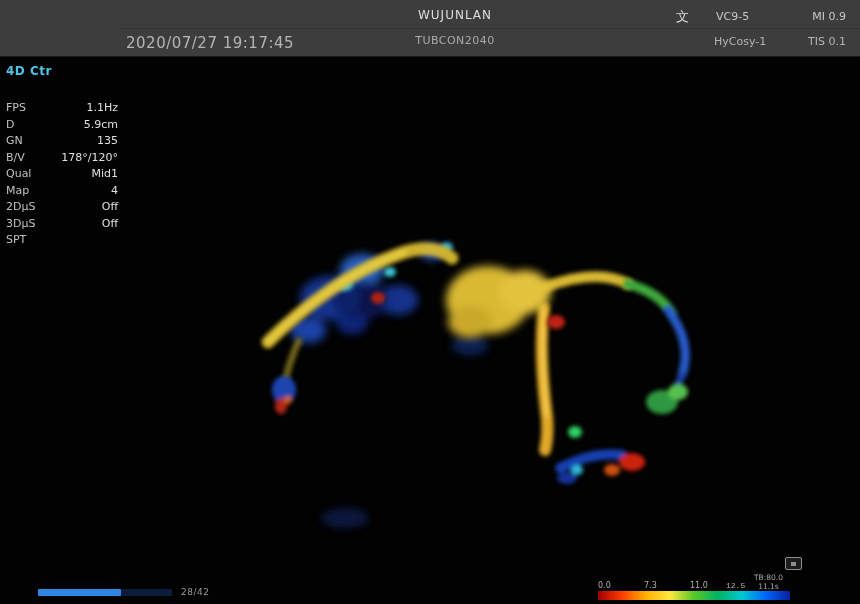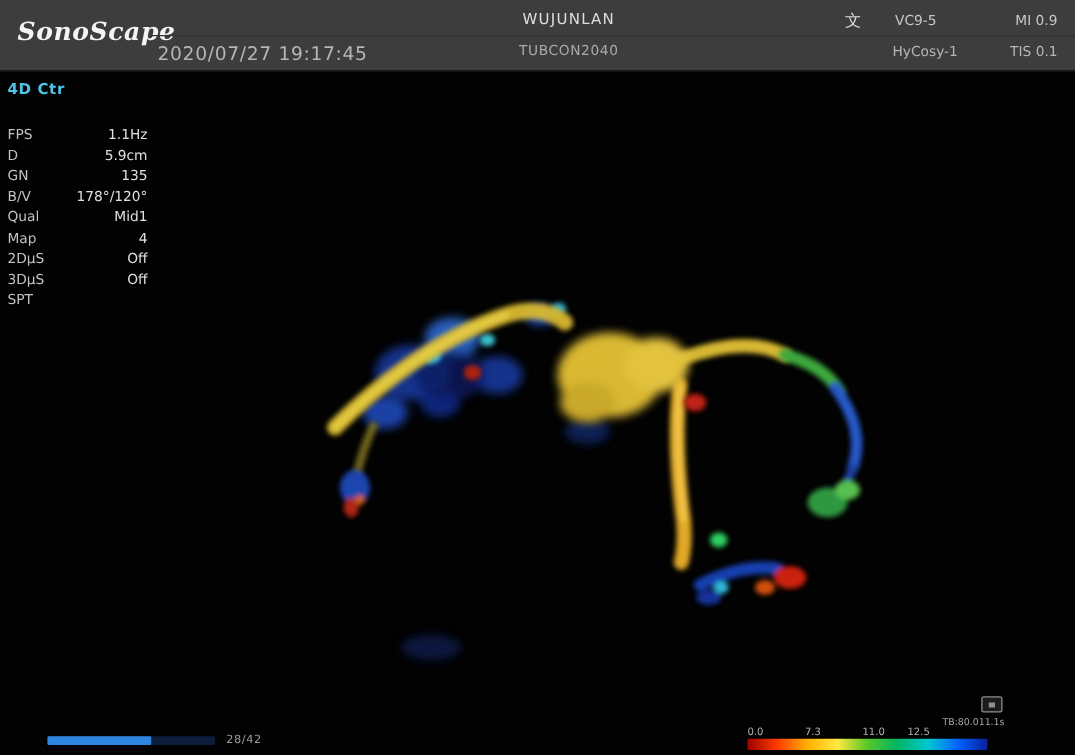--- a/index.html
+++ b/index.html
@@ -40,22 +40,22 @@
 
   
   .thumb{position:absolute;right:58px;bottom:34px;width:15px;height:11px;border:1px solid #8f8f8f;
          border-radius:2px;background:#1c1c1c;display:flex;align-items:center;justify-content:center;cursor:pointer;}
   .thumb-inner{display:block;width:5px;height:4px;background:#8f8f8f;}
 
   
   .cbar{position:absolute;right:70px;bottom:4px;width:192px;}
   .ticks{position:relative;height:12px;font-size:8px;color:#b0b0b0;}
   .t{position:absolute;top:2px;}
-  .t0{left:0;} .t1{left:46px;} .t2{left:92px;} .t3{left:128px;}
-  .rlabels{position:absolute;left:156px;top:-5px;display:flex;flex-direction:row;
+  .t0{left:0;} .t1{left:46px;} .t2{left:92px;} .t3{left:128px;font-family:Liberation Mono, monospace;}
+  .rlabels{position:absolute;left:156px;top:-5px;display:flex;flex-direction:column;
            font-size:7.5px;line-height:8.5px;color:#a8a8a8;text-align:center;}
   .grad{width:192px;height:9px;border-radius:1px;
         background:linear-gradient(to right,#a00000,#ff3c00,#ffb000,#ffe840,#58c828,#00b464,#00c8d0,#0064ff,#0a1e9e);}
 </style>
 </head>
 <body>
 
 <div class="screen">
 
   <svg class="render" width="860" height="604" viewBox="0 0 860 604">
@@ -119,21 +119,20 @@
       <path d="M560 468 C 580 458 600 452 622 455" fill="none" stroke="#1840b0" stroke-width="10" stroke-linecap="round"></path>
       <ellipse cx="632" cy="462" rx="13" ry="9" fill="#cc2410"></ellipse>
       <ellipse cx="612" cy="470" rx="8" ry="6" fill="#d05010"></ellipse>
       <ellipse cx="577" cy="470" rx="6" ry="5" fill="#30b8d8"></ellipse>
       <ellipse cx="575" cy="432" rx="7" ry="6" fill="#2fd060"></ellipse>
       <ellipse cx="567" cy="478" rx="10" ry="6" fill="#16329a"></ellipse>
     </g>
   </svg>
 
   <header class="topbar">
-    <div class="logo">SonoScape</div>
     <div class="dt">2020/07/27 19:17:45</div>
     <div class="pname">WUJUNLAN</div>
     <div class="pid">TUBCON2040</div>
     <div class="lang">文</div>
     <div class="probe">VC9-5</div>
     <div class="mi">MI 0.9</div>
     <div class="preset">HyCosy-1</div>
     <div class="tis">TIS 0.1</div>
   </header>
 

